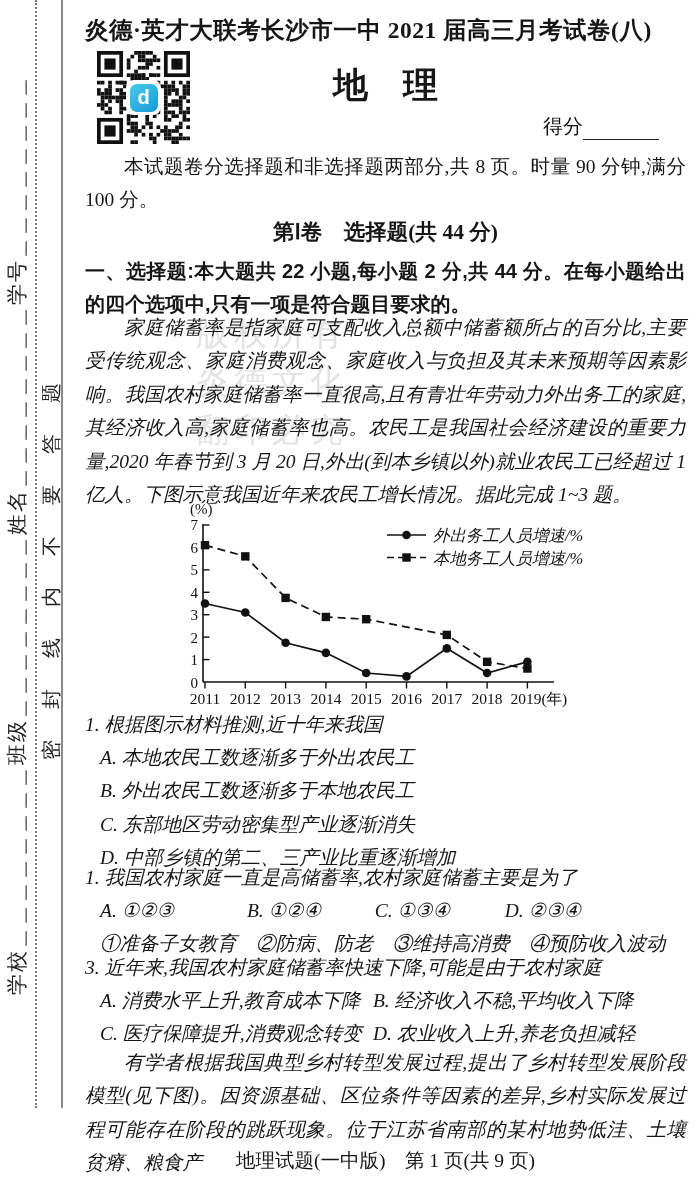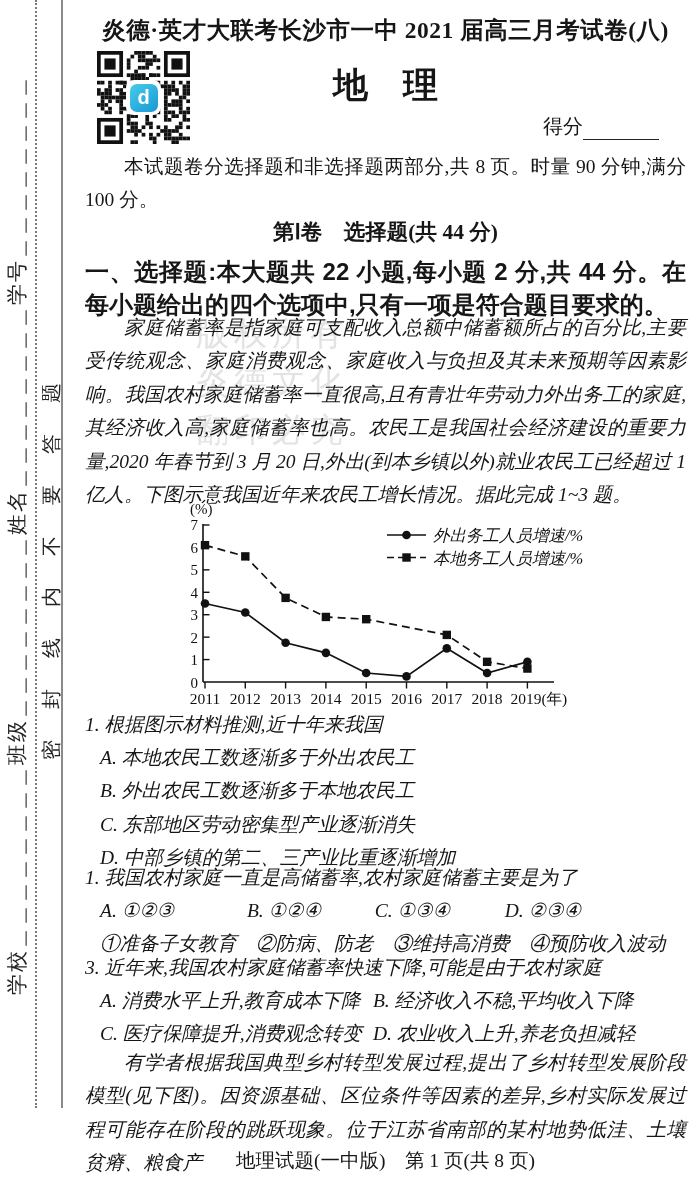--- a/index.html
+++ b/index.html
@@ -16,21 +16,21 @@
     font-size:20px;letter-spacing:31px;white-space:nowrap;color:#222;}
   .line-dotted{position:absolute;left:35px;top:0;height:1108px;width:0;border-left:2px dotted #777;}
   .line-solid{position:absolute;left:61px;top:0;height:1108px;width:2px;background:#8a8a8a;}
 
   
   .watermark{position:absolute;left:196px;top:310px;width:160px;z-index:0;
     font-size:33px;line-height:48px;letter-spacing:5px;color:#e3e3e3;
     font-family:"Liberation Serif",serif;}
 
   
-  .header-title{left:85px;top:14px;width:601px;text-align:center;
+  .header-title{left:85px;top:14px;width:601px;
     font-weight:700;font-size:23.5px;letter-spacing:0.5px;white-space:nowrap;z-index:1;}
   .subject-title{left:85px;top:62px;width:601px;text-align:center;
     font-family:"Liberation Sans",sans-serif;font-weight:700;font-size:35px;z-index:1;}
   .score{left:543px;top:113px;font-family:"Liberation Sans",sans-serif;font-size:20px;z-index:1;}
   .score-blank{display:inline-block;width:76px;height:21px;border-bottom:1.6px solid #222;
     vertical-align:bottom;}
 
   .qr-wrap{left:97px;top:51px;width:93px;height:93px;z-index:1;}
   .qr-logo{position:absolute;left:126px;top:80px;width:35px;height:35px;background:#fff;
     border-radius:8px;display:flex;align-items:center;justify-content:center;z-index:2;}
@@ -39,21 +39,21 @@
     display:flex;align-items:center;justify-content:center;
     color:#fff;font-family:"Liberation Sans",sans-serif;font-weight:700;font-size:20px;}
 
   
   .para{left:85px;width:601px;margin:0;text-indent:2em;text-align:justify;
     font-size:19.5px;line-height:33.4px;z-index:1;}
   .kai{font-style:italic;}
   .sec-heading{left:85px;top:217px;width:601px;text-align:center;
     font-weight:700;font-size:21.5px;z-index:1;}
   .bold-intro{left:85px;top:255px;width:601px;margin:0;text-align:justify;
-    font-family:"Liberation Sans",sans-serif;font-weight:700;font-size:24px;line-height:33px;z-index:1;}
+    font-family:"Liberation Sans",sans-serif;font-weight:700;font-size:20px;line-height:33px;z-index:1;}
 
   
   .chart-svg{left:180px;top:502px;width:420px;height:208px;z-index:1;}
   .chart-svg text{font-family:"Liberation Serif",serif;fill:#111;}
 
   
   .q{left:85px;width:601px;font-size:19.5px;z-index:1;font-style:italic;}
   .qline{line-height:33.2px;min-height:33.2px;}
   .opt{padding-left:15px;}
   .answers-row span{display:inline-block;}
@@ -424,15 +424,15 @@
       <span>B. 经济收入不稳,平均收入下降</span>
     </div>
     <div class="qline opt row2">
       <span style="width:268px;">C. 医疗保障提升,消费观念转变</span>
       <span>D. 农业收入上升,养老负担减轻</span>
     </div>
   </div>
 
   <p class="abs para kai" style="top:1046px;">有学者根据我国典型乡村转型发展过程,提出了乡村转型发展阶段模型(见下图)。因资源基础、区位条件等因素的差异,乡村实际发展过程可能存在阶段的跳跃现象。位于江苏省南部的某村地势低洼、土壤贫瘠、粮食产</p>
 
-  <div class="abs footer">地理试题(一中版)　第 1 页(共 8 页)</div>
+  <div class="abs footer">地理试题(一中版)　第 1 页(共 9 页)</div>
 
 </div>
 
 </body></html>

